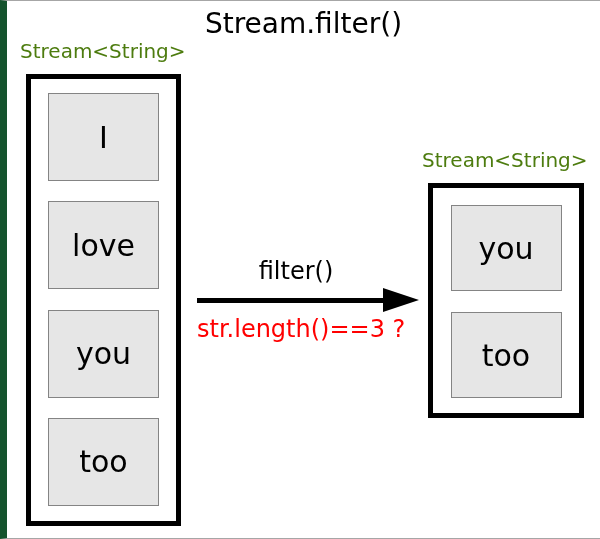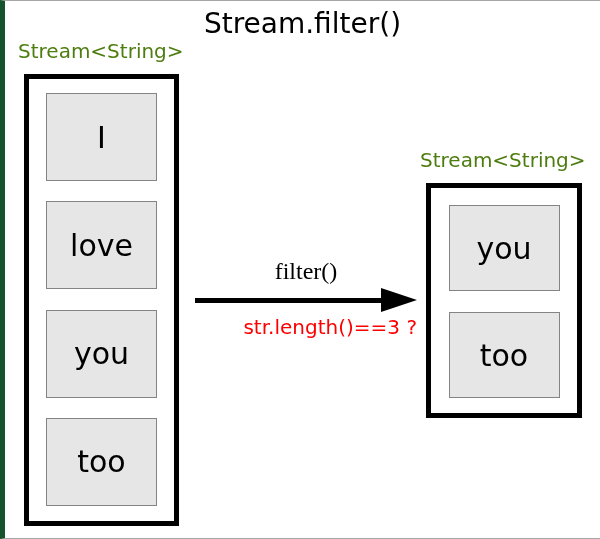--- a/index.html
+++ b/index.html
@@ -8,21 +8,21 @@
     background: #ffffff;
     font-family: "DejaVu Sans", sans-serif;
   }
   .canvas {
     position: relative;
     width: 600px;
     height: 539px;
     box-sizing: border-box;
     background: #ffffff;
     border-top: 1px solid #a6a6a6;
-    border-left: 5px solid #14532d;
+    border-left: 7px solid #14532d;
     border-bottom: 1px solid #a6a6a6;
     overflow: hidden;
   }
   .title {
     position: absolute;
     top: 8px;
     left: 0;
     width: 100%;
     text-align: center;
     font-size: 28px;
@@ -67,48 +67,47 @@
     align-items: center;
     justify-content: center;
     font-size: 30px;
     color: #000000;
   }
   .stream-box.left  .item { height: 88px; }
   .stream-box.right .item { height: 86px; }
 
   .op-label {
     position: absolute;
-    left: 190px; top: 257px;
+    left: 178px; top: 257px;
     width: 222px;
     text-align: center;
     font-size: 24px;
     line-height: 1.1;
     color: #000000;
-    font-family: Liberation Serif, serif;
   }
   .arrow-shaft {
     position: absolute;
     left: 190px; top: 297px;
     width: 192px; height: 5px;
     background: #000000;
   }
   .arrow-head {
     position: absolute;
     left: 376px; top: 287px;
     width: 0; height: 0;
     border-left: 36px solid #000000;
     border-top: 12px solid transparent;
     border-bottom: 12px solid transparent;
   }
   .predicate {
     position: absolute;
     left: 190px; top: 315px;
     width: 222px;
-    text-align: right;
-    font-size: 20px;
+    text-align: left;
+    font-size: 24px;
     line-height: 1.1;
     color: #ff0000;
     white-space: nowrap;
   }
 </style>
 </head>
 <body>
 
 <div class="canvas">
 

